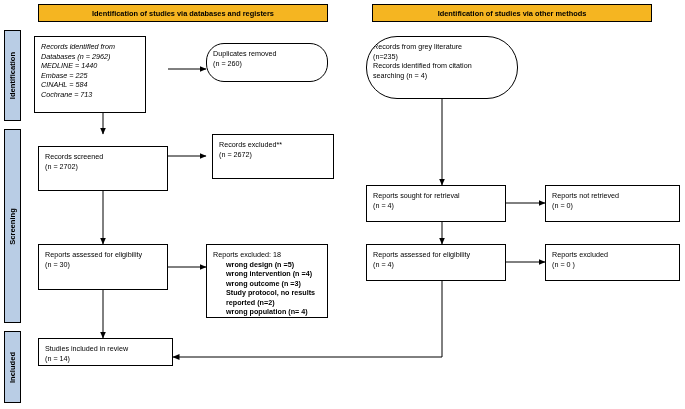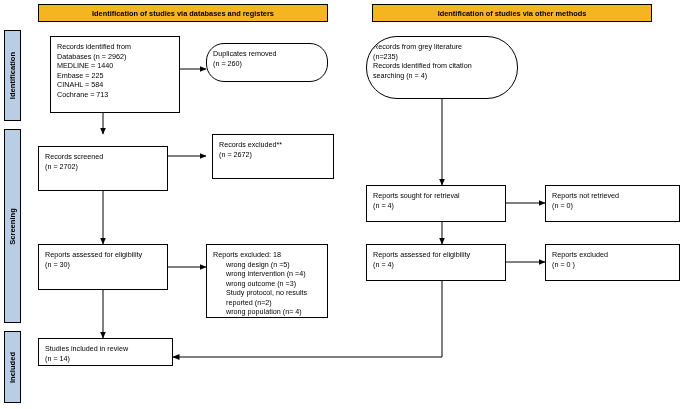--- a/index.html
+++ b/index.html
@@ -58,20 +58,21 @@
   }
   .sidelabel span {
     display: block;
     transform: rotate(-90deg);
     white-space: nowrap;
   }
   .indent {
     display: block;
     padding-left: 13px;
     text-indent: 0;
+    font-weight: bold;
   }
   svg.arrows {
     position: absolute;
     left: 0;
     top: 0;
     width: 685px;
     height: 409px;
     pointer-events: none;
   }
 </style>
@@ -116,21 +117,21 @@
   <div class="sidelabel" style="left:4px; top:30px; width:17px; height:91px;">
     <span>Identification</span>
   </div>
   <div class="sidelabel" style="left:4px; top:129px; width:17px; height:194px;">
     <span>Screening</span>
   </div>
   <div class="sidelabel" style="left:4px; top:331px; width:17px; height:72px;">
     <span>Included</span>
   </div>
 
-  <div class="box" style="left:50px; top:36px; width:130px; height:77px;">Records identified from
+  <div class="box" style="left:34px; top:36px; width:112px; height:77px;font-style:italic;">Records identified from
 Databases (n = 2962)
 MEDLINE = 1440
 Embase = 225
 CINAHL = 584
 Cochrane = 713</div>
 
   <div class="box" style="left:206px; top:43px; width:122px; height:39px;border-radius:18px;">Duplicates removed
 (n = 260)</div>
 
   <div class="box" style="left:38px; top:134px; width:130px; height:45px;margin-top:12px;">Records screened

